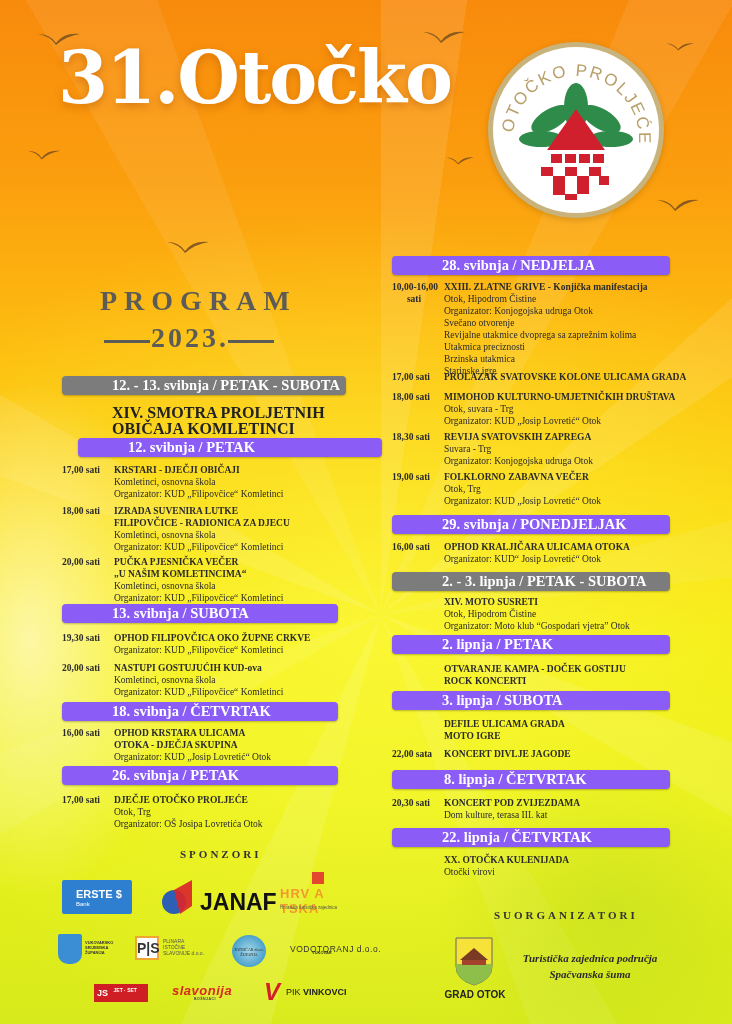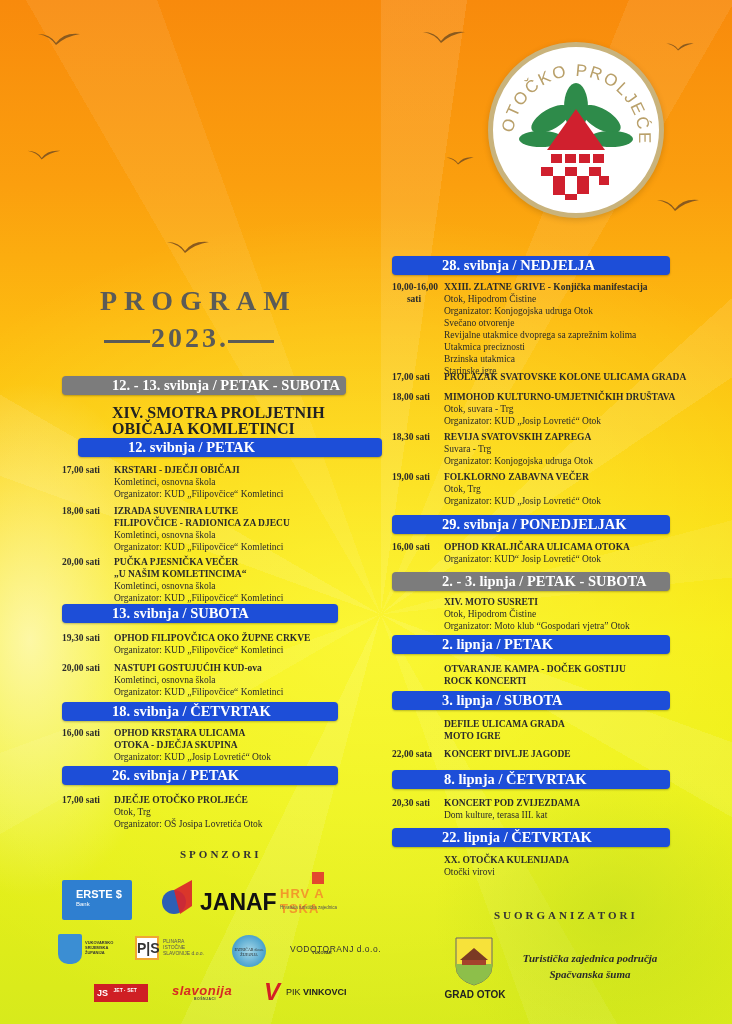--- a/index.html
+++ b/index.html
@@ -70,21 +70,21 @@
   .program-year {
     position: absolute; left: 100px; top: 322px; width: 180px;
     text-align: center; font-weight: bold; font-size: 28px; letter-spacing: 3px;
     color: #5b5b57;
   }
   .year-line { position: absolute; top: 340px; height: 3px; width: 46px; background: #5b5b57; }
 
   
   .bar {
     position: absolute; height: 19px; border-radius: 4px;
-    background: #1d4ed8; color: #fff;
+    background: #8b5cf6; color: #fff;
     font-weight: bold; font-size: 14.5px; line-height: 19px;
     box-shadow: 0 1px 2px rgba(0,0,0,0.25);
   }
   .bar.light { background: #7c7c7c; }
   .bar span { position: absolute; left: 50px; white-space: nowrap; }
 
   
   .event { position: absolute; font-size: 9.5px; line-height: 12px; color: #2a2a2a; }
   .event .time { position: absolute; left: 0; top: 0; font-weight: bold; white-space: nowrap; }
   .event .time.two { text-align: center; width: 44px; }
@@ -98,21 +98,21 @@
   }
 
   
   .section-label {
     position: absolute; font-weight: bold; font-size: 11px; letter-spacing: 3px; color: #333;
   }
 
   
   .spons { position: absolute; }
   .erste {
-    left: 62px; top: 880px; width: 70px; height: 40px; background: #2f7fd0; border-radius: 2px;
+    left: 62px; top: 880px; width: 70px; height: 34px; background: #2f7fd0; border-radius: 2px;
     color: #fff; font-family: "Liberation Sans", sans-serif; font-weight: bold; font-size: 11px;
     padding: 9px 0 0 14px; line-height: 10px;
   }
   .erste small { display: block; font-size: 6px; font-weight: normal; }
   .janaf {
     left: 160px; top: 880px; width: 100px; height: 36px;
     font-family: "Liberation Sans", sans-serif; font-weight: bold; font-size: 23px; color: #111;
   }
   .janaf .t { position: absolute; left: 40px; top: 9px; }
   .hrv {
@@ -168,20 +168,21 @@
     <path d="M2 4 Q14 4 20 13 Q28 2 44 4 Q30 6 20 15 Q14 6 2 4Z" fill="#8a5a1e"></path>
   </svg>
 <svg class="bird" style="left:665px;top:38px;width:30px" viewBox="0 0 46 16">
     <path d="M2 4 Q14 4 20 13 Q28 2 44 4 Q30 6 20 15 Q14 6 2 4Z" fill="#8a5a1e"></path>
   </svg>
 <svg class="bird" style="left:652px;top:196px;width:52px" viewBox="0 0 46 16">
     <path d="M2 4 Q14 4 20 13 Q28 2 44 4 Q30 6 20 15 Q14 6 2 4Z" fill="#8a5a1e"></path>
   </svg>
 
 <div class="title">
+  <span class="l1">31.Otočko</span>
 </div>
 
 <div class="logo">
   <svg viewBox="0 0 166 166" width="166" height="166">
     <defs>
         <path id="arc" d="M20 92 A63 63 0 0 1 146 92"></path>
       </defs>
     <text font-family="Liberation Sans, sans-serif" font-size="17" fill="#b9a06a" letter-spacing="2"><textPath href="#arc" startOffset="3%">OTOČKO PROLJEĆE</textPath></text>
     <ellipse cx="83" cy="60" rx="12" ry="24" fill="#2e8b4a"></ellipse>
     <ellipse cx="58" cy="72" rx="22" ry="10" fill="#2e8b4a" transform="rotate(-30 58 72)"></ellipse>

